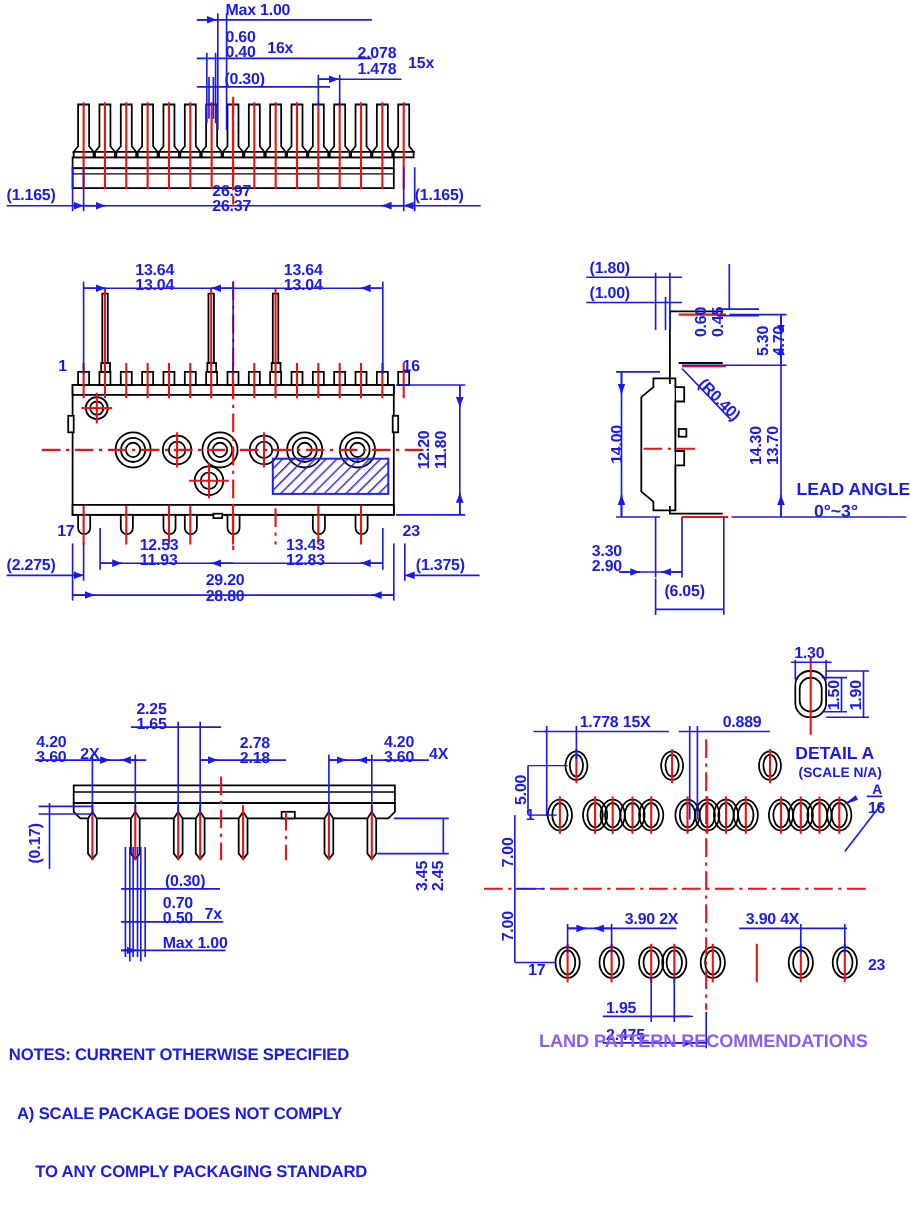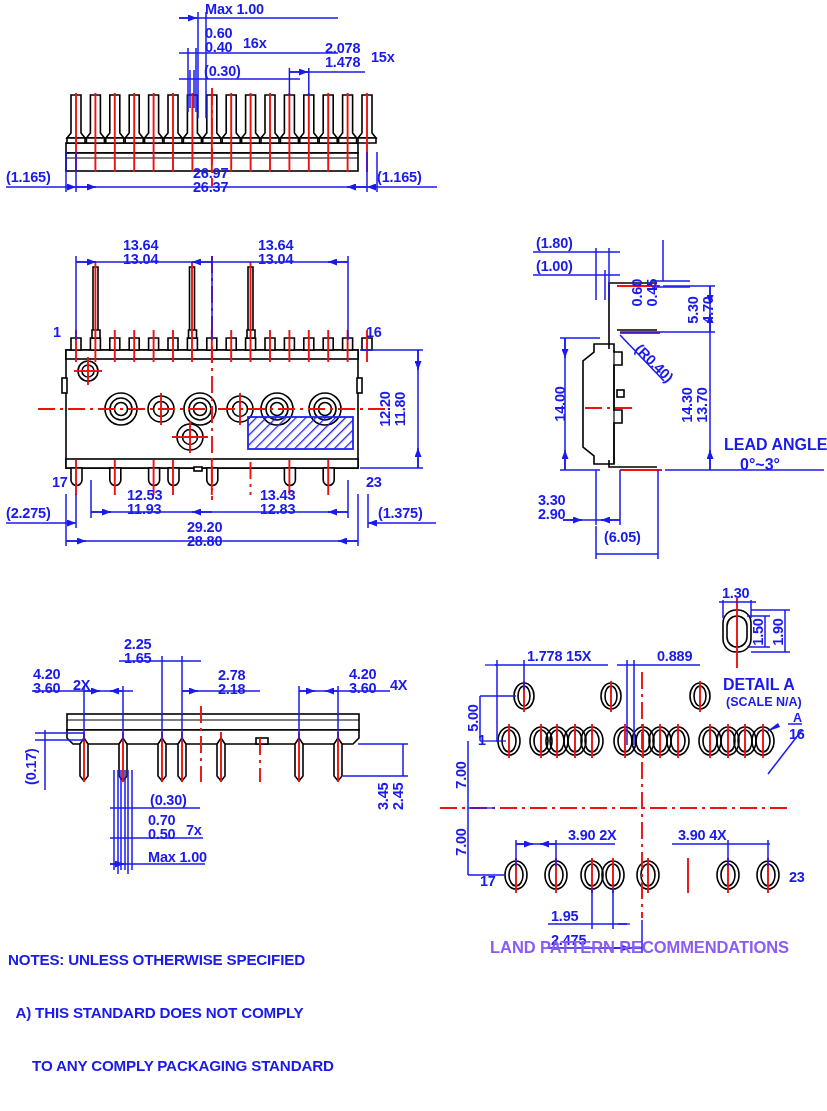--- a/index.html
+++ b/index.html
@@ -860,22 +860,22 @@
       <line class="dim" x1="751" y1="610" x2="790" y2="610"></line>
       <line class="dim" x1="751" y1="652" x2="790" y2="652"></line>
       <text class="tx" x="783" y="632" transform="rotate(-90 783 632)" text-anchor="middle">1.90</text>
       <text class="txb" x="723" y="690">DETAIL A</text>
       <text class="txs" x="726" y="706">(SCALE N/A)</text>
     </g>
   </g>
 </svg>
 
 <div class="notes">
-  <div>NOTES: UNLESS OTHERWISE SPECIFIED</div>
-  <div>  A) THIS STANDARD DOES NOT COMPLY</div>
+  <div>NOTES: CURRENT OTHERWISE SPECIFIED</div>
+  <div>  A) SCALE PACKAGE DOES NOT COMPLY</div>
   <div>      TO ANY COMPLY PACKAGING STANDARD</div>
   <div>  B) ALL DIMENSIONS ARE IN MILLIMETERS</div>
   
   
   
   
   
   
 </div>
 

